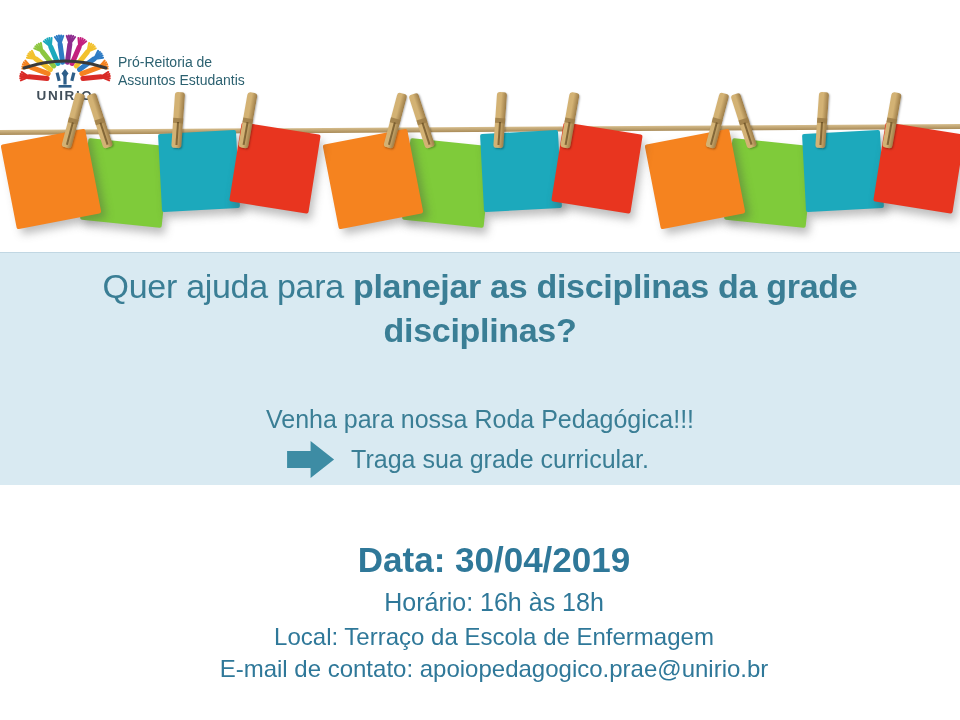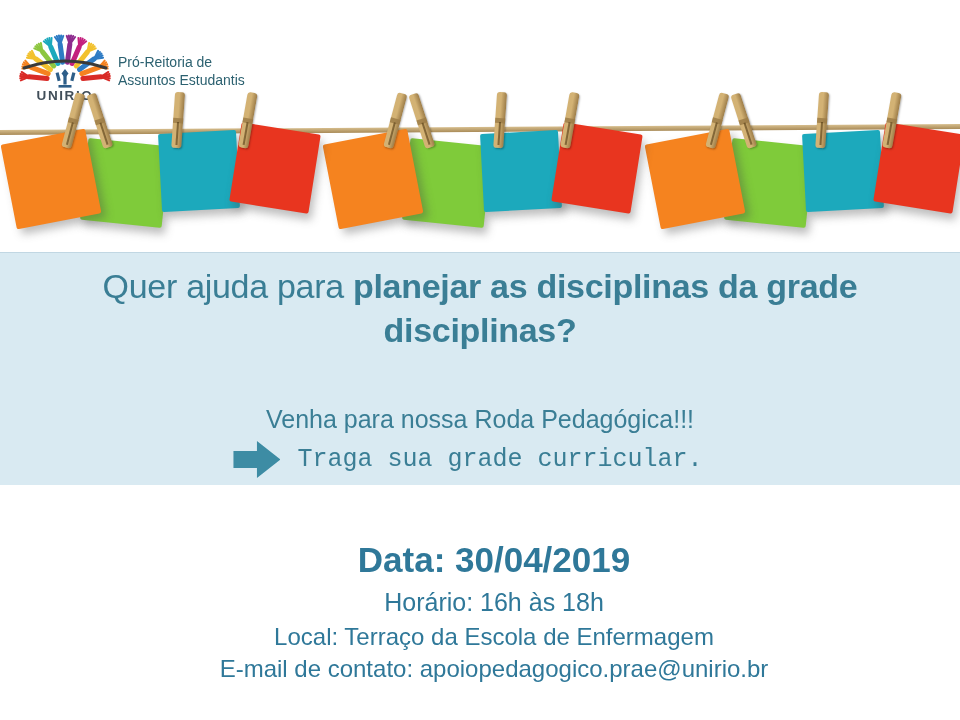--- a/index.html
+++ b/index.html
@@ -40,21 +40,21 @@
   .bold{font-weight:700;}
   .invite{position:absolute;left:0;width:100%;top:132px;text-align:center;font-size:25px;color:var(--accent);margin-top:20px;}
   .cta-row{
     position:absolute;left:-12px;width:100%;top:188px;
     display:flex;align-items:center;justify-content:center;gap:17px;
   }
   .arrow{
     width:47px;height:37px;background:var(--arrow-color);
     clip-path:polygon(0 27%,50% 27%,50% 0,100% 50%,50% 100%,50% 73%,0 73%);
   }
-  .cta-text{font-size:25px;color:var(--accent);font-family:Liberation Mono, monospace;}
+  .cta-text{font-size:25px;color:var(--accent);}
   
   .details{position:absolute;left:14px;top:540px;width:960px;text-align:center;color:var(--details-color);}
   .d-date{font-size:35px;font-weight:700;line-height:1.15;}
   .d-time{font-size:25px;line-height:1.25;margin-top:7px;}
   .d-line{font-size:24px;line-height:1.22;margin-top:3px;}
 </style>
 </head>
 <body>
 
 <div class="slide">

